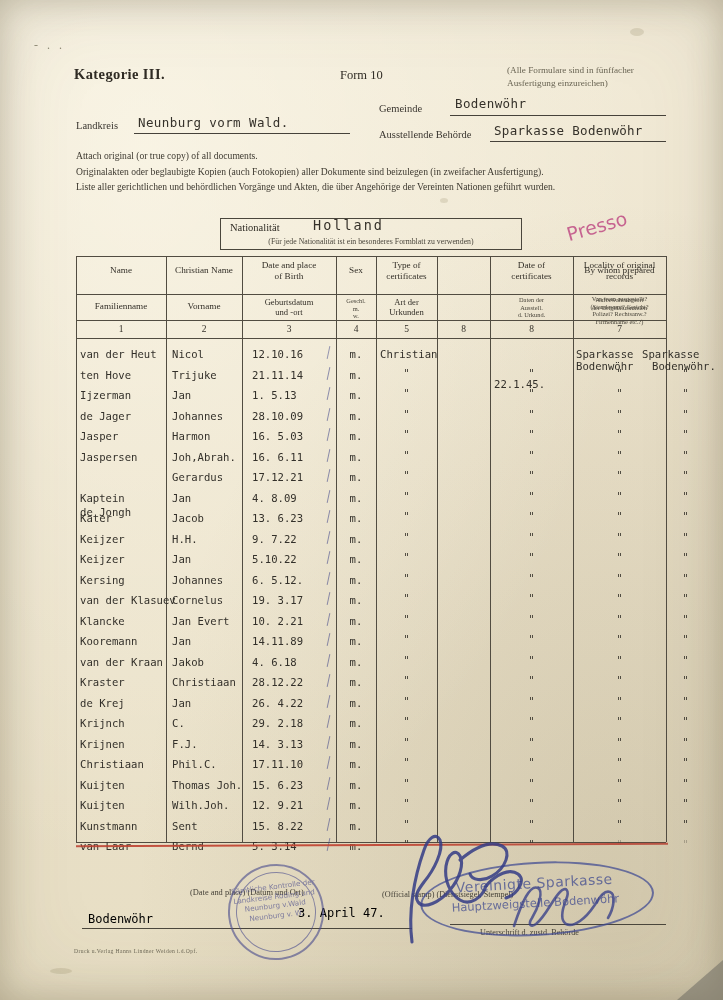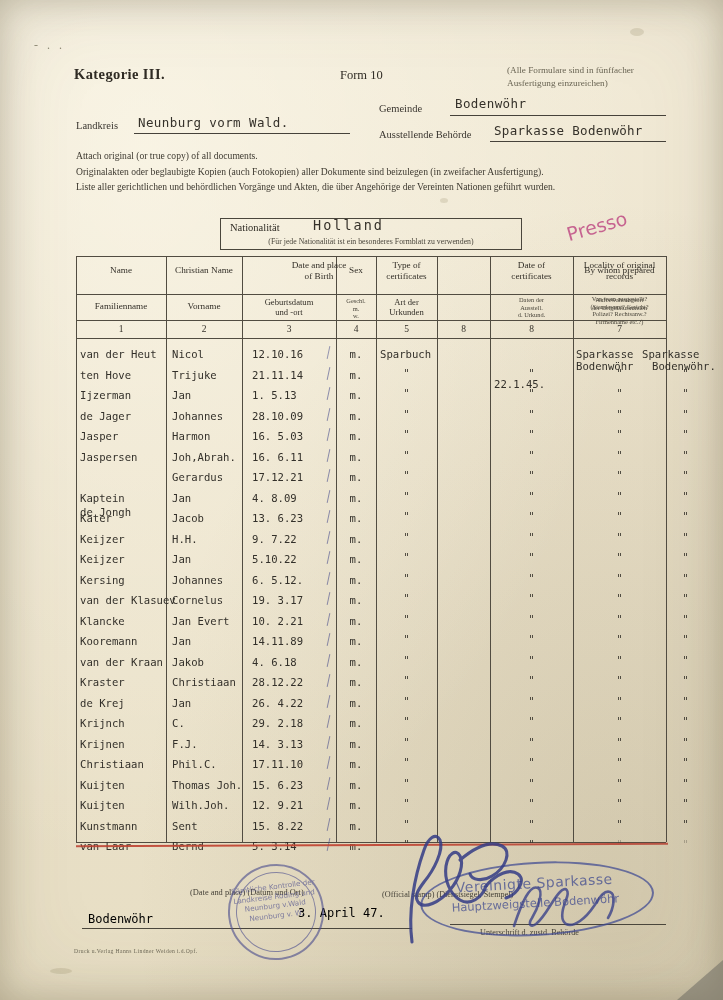--- a/index.html
+++ b/index.html
@@ -380,21 +380,21 @@
       <div class="vline" style="left:260px;"></div>
       <div class="vline" style="left:300px;"></div>
       <div class="vline" style="left:361px;"></div>
       <div class="vline" style="left:414px;"></div>
       <div class="vline" style="left:497px;"></div>
       <div class="vline" style="left:590px;"></div>
 
       <div class="hcell" style="left:0px;   top:9px;  width:90px;">Name</div>
       <div class="hcell" style="left:90px;  top:9px;  width:76px;">Christian Name</div>
       <div class="hcell" style="left:260px; top:9px;  width:40px;">Sex</div>
-      <div class="hcell" style="left:166px; top:4px;  width:94px; line-height:1.2;padding-left:30px;">
+      <div class="hcell" style="left:166px; top:4px;  width:94px; line-height:1.2;">
         <div>Date and place</div>
         <div>of Birth</div>
       </div>
       <div class="hcell" style="left:300px; top:4px;  width:61px; line-height:1.2;">
         <div>Type of</div>
         <div>certificates</div>
       </div>
       <div class="hcell" style="left:414px; top:4px;  width:83px; line-height:1.2;">
         <div>Date of</div>
         <div>certificates</div>
@@ -448,21 +448,21 @@
       <div class="numrow" style="left:260px; top:68px; width:40px;">4</div>
       <div class="numrow" style="left:300px; top:68px; width:61px;">5</div>
       <div class="numrow" style="left:414px; top:68px; width:83px;">8</div>
       <div class="numrow" style="left:497px; top:68px; width:93px;">7</div>
       <div class="numrow" style="left:361px; top:68px; width:53px;">8</div>
 
       <div class="cell" style="left:4px;   top:92px;">van der Heut</div>
       <div class="cell" style="left:96px;  top:92px;">Nicol</div>
       <div class="cell" style="left:176px; top:92px;">12.10.16</div>
       <div class="cell c" style="left:260px; top:92px; width:40px;">m.</div>
-      <div class="cell" style="left:304px; top:92px;">Sparbuch</div>
+      <div class="cell" style="left:304px; top:92px;">Christian</div>
       <div class="cell" style="left:418px; top:92px;margin-top:30px;">22.1.45.</div>
       <div class="cell" style="left:500px; top:92px;">Sparkasse</div>
       <div class="cell" style="left:500px; top:104px;">Bodenwöhr</div>
       <div class="cell" style="left:566px; top:92px;">Sparkasse</div>
       <div class="cell" style="left:576px; top:104px;">Bodenwöhr.</div>
     </div>
 
     <div class="hcell" style="position:absolute; left:563px; top:288px; width:93px; line-height:1.15;">
       <div class="tiny">Aufbewahrungsort</div>
       <div class="tiny">der Originalurkunden</div>

